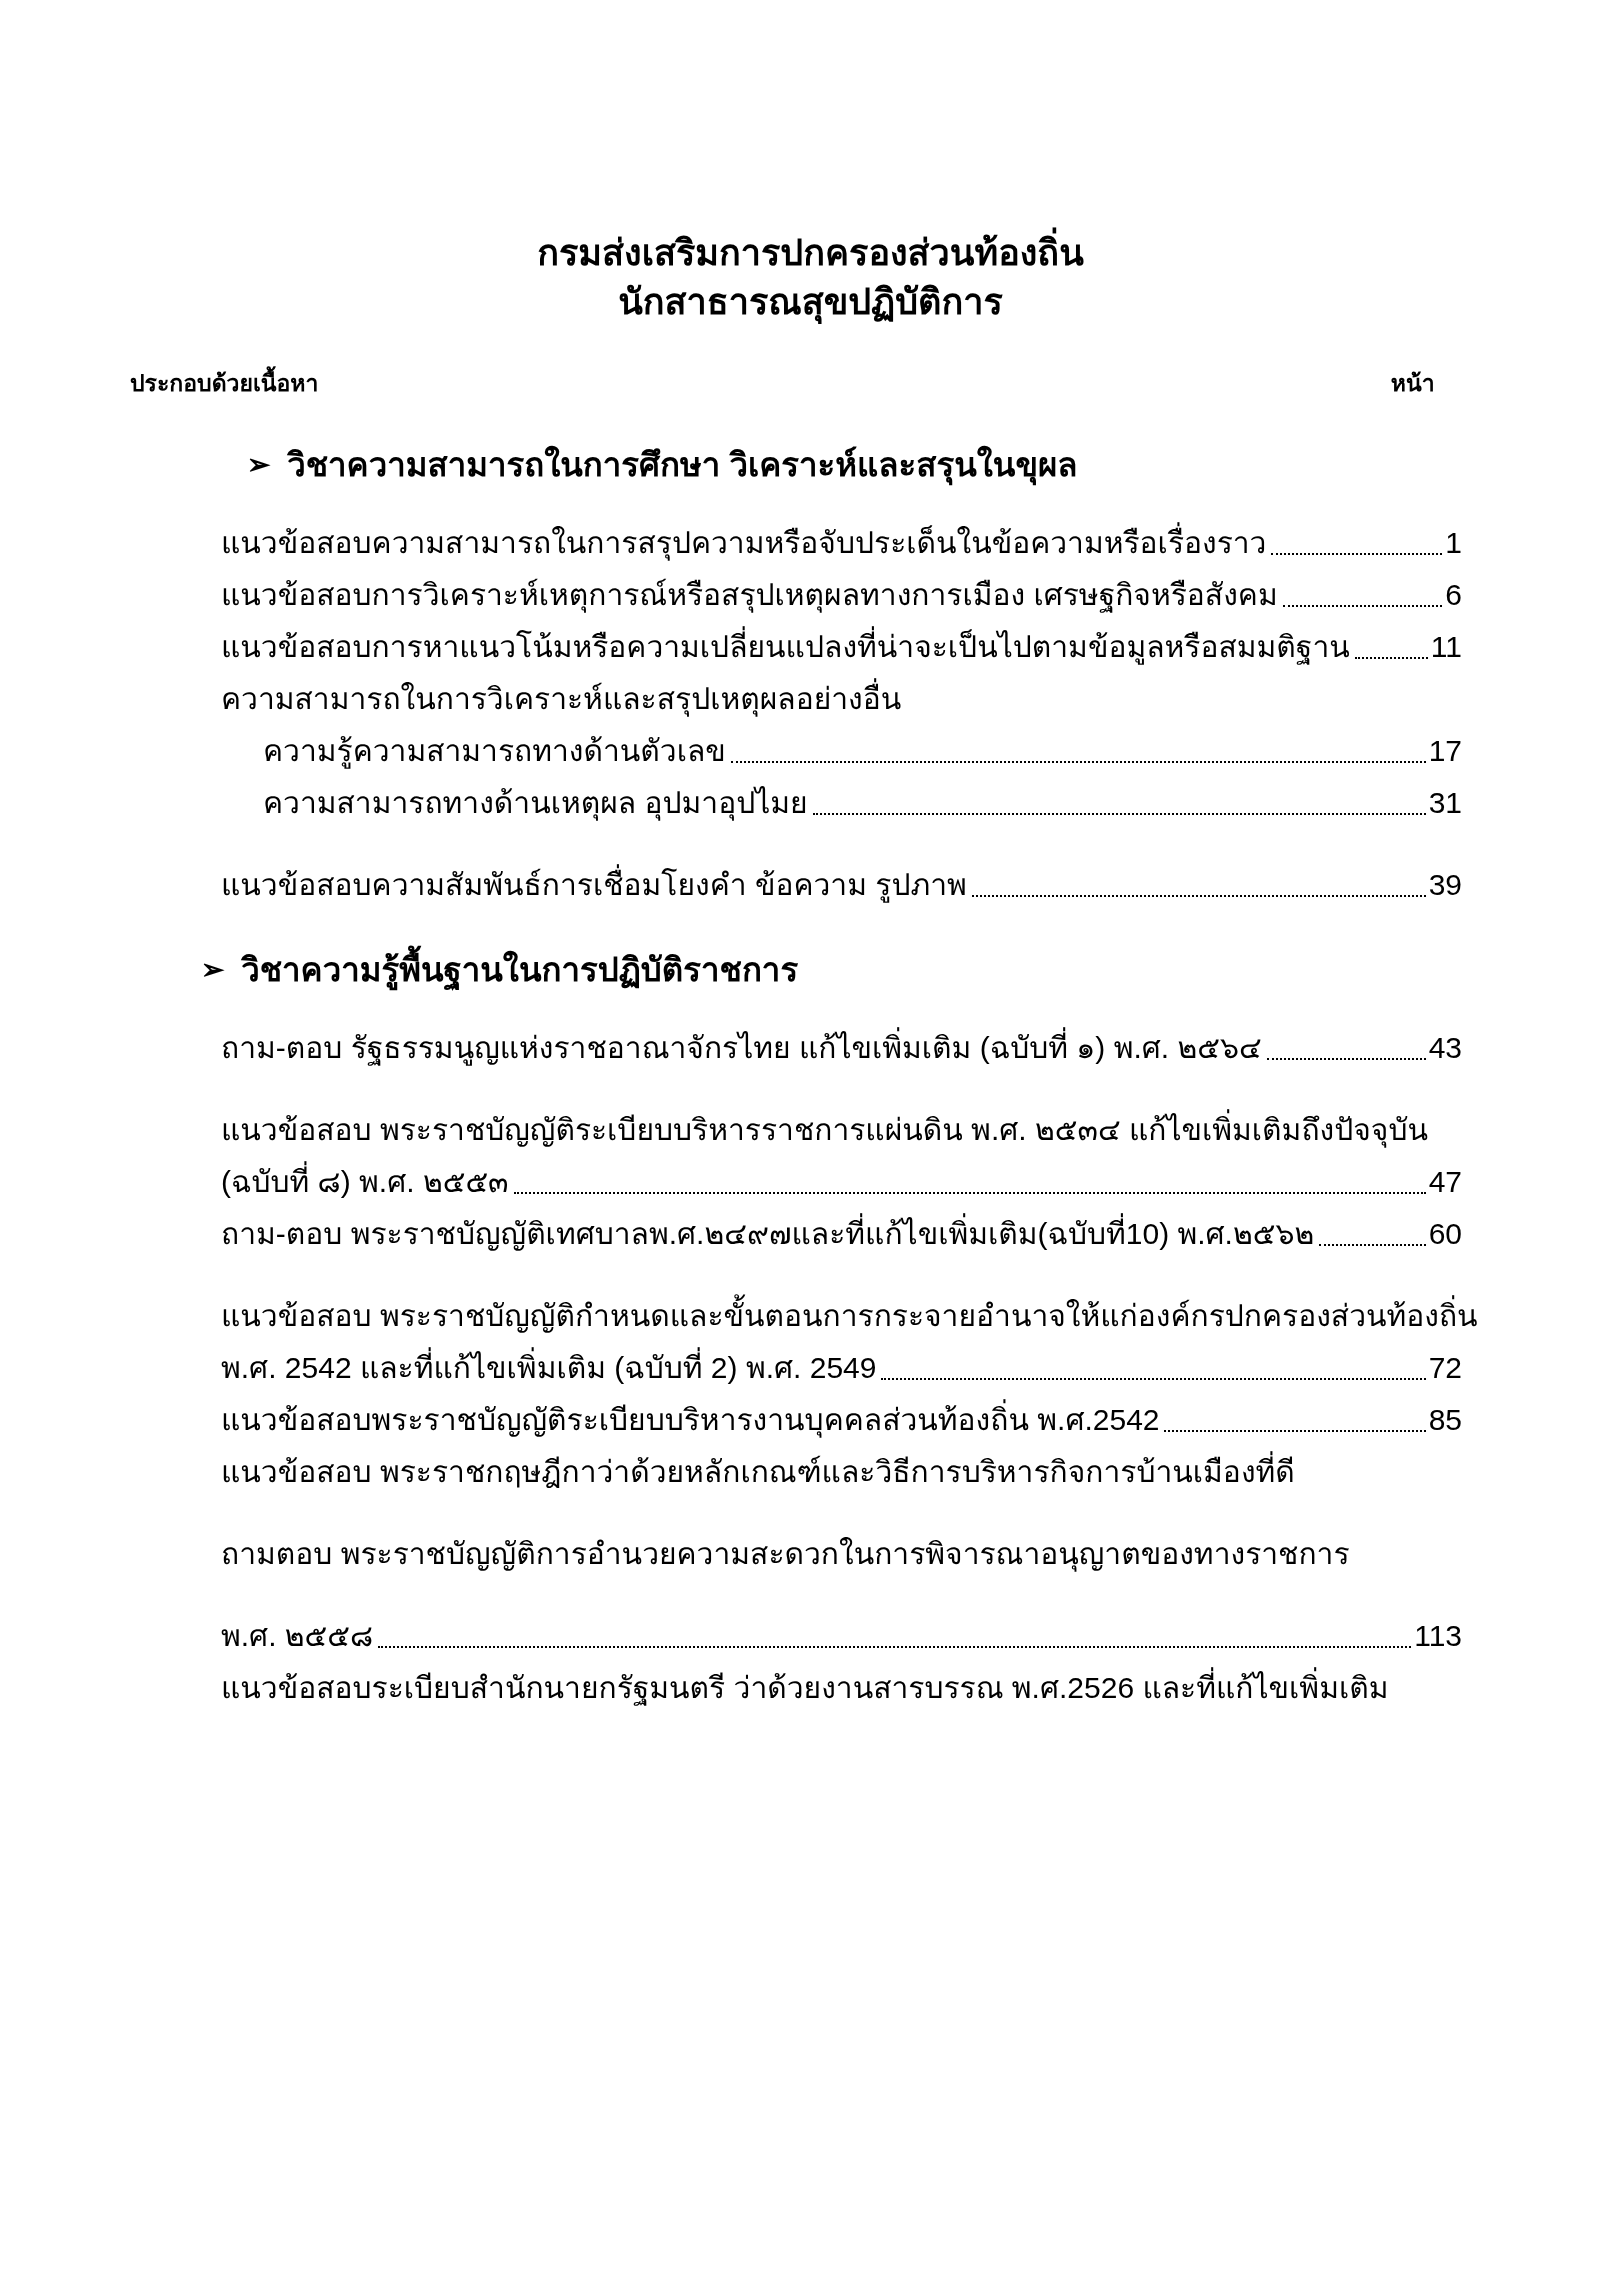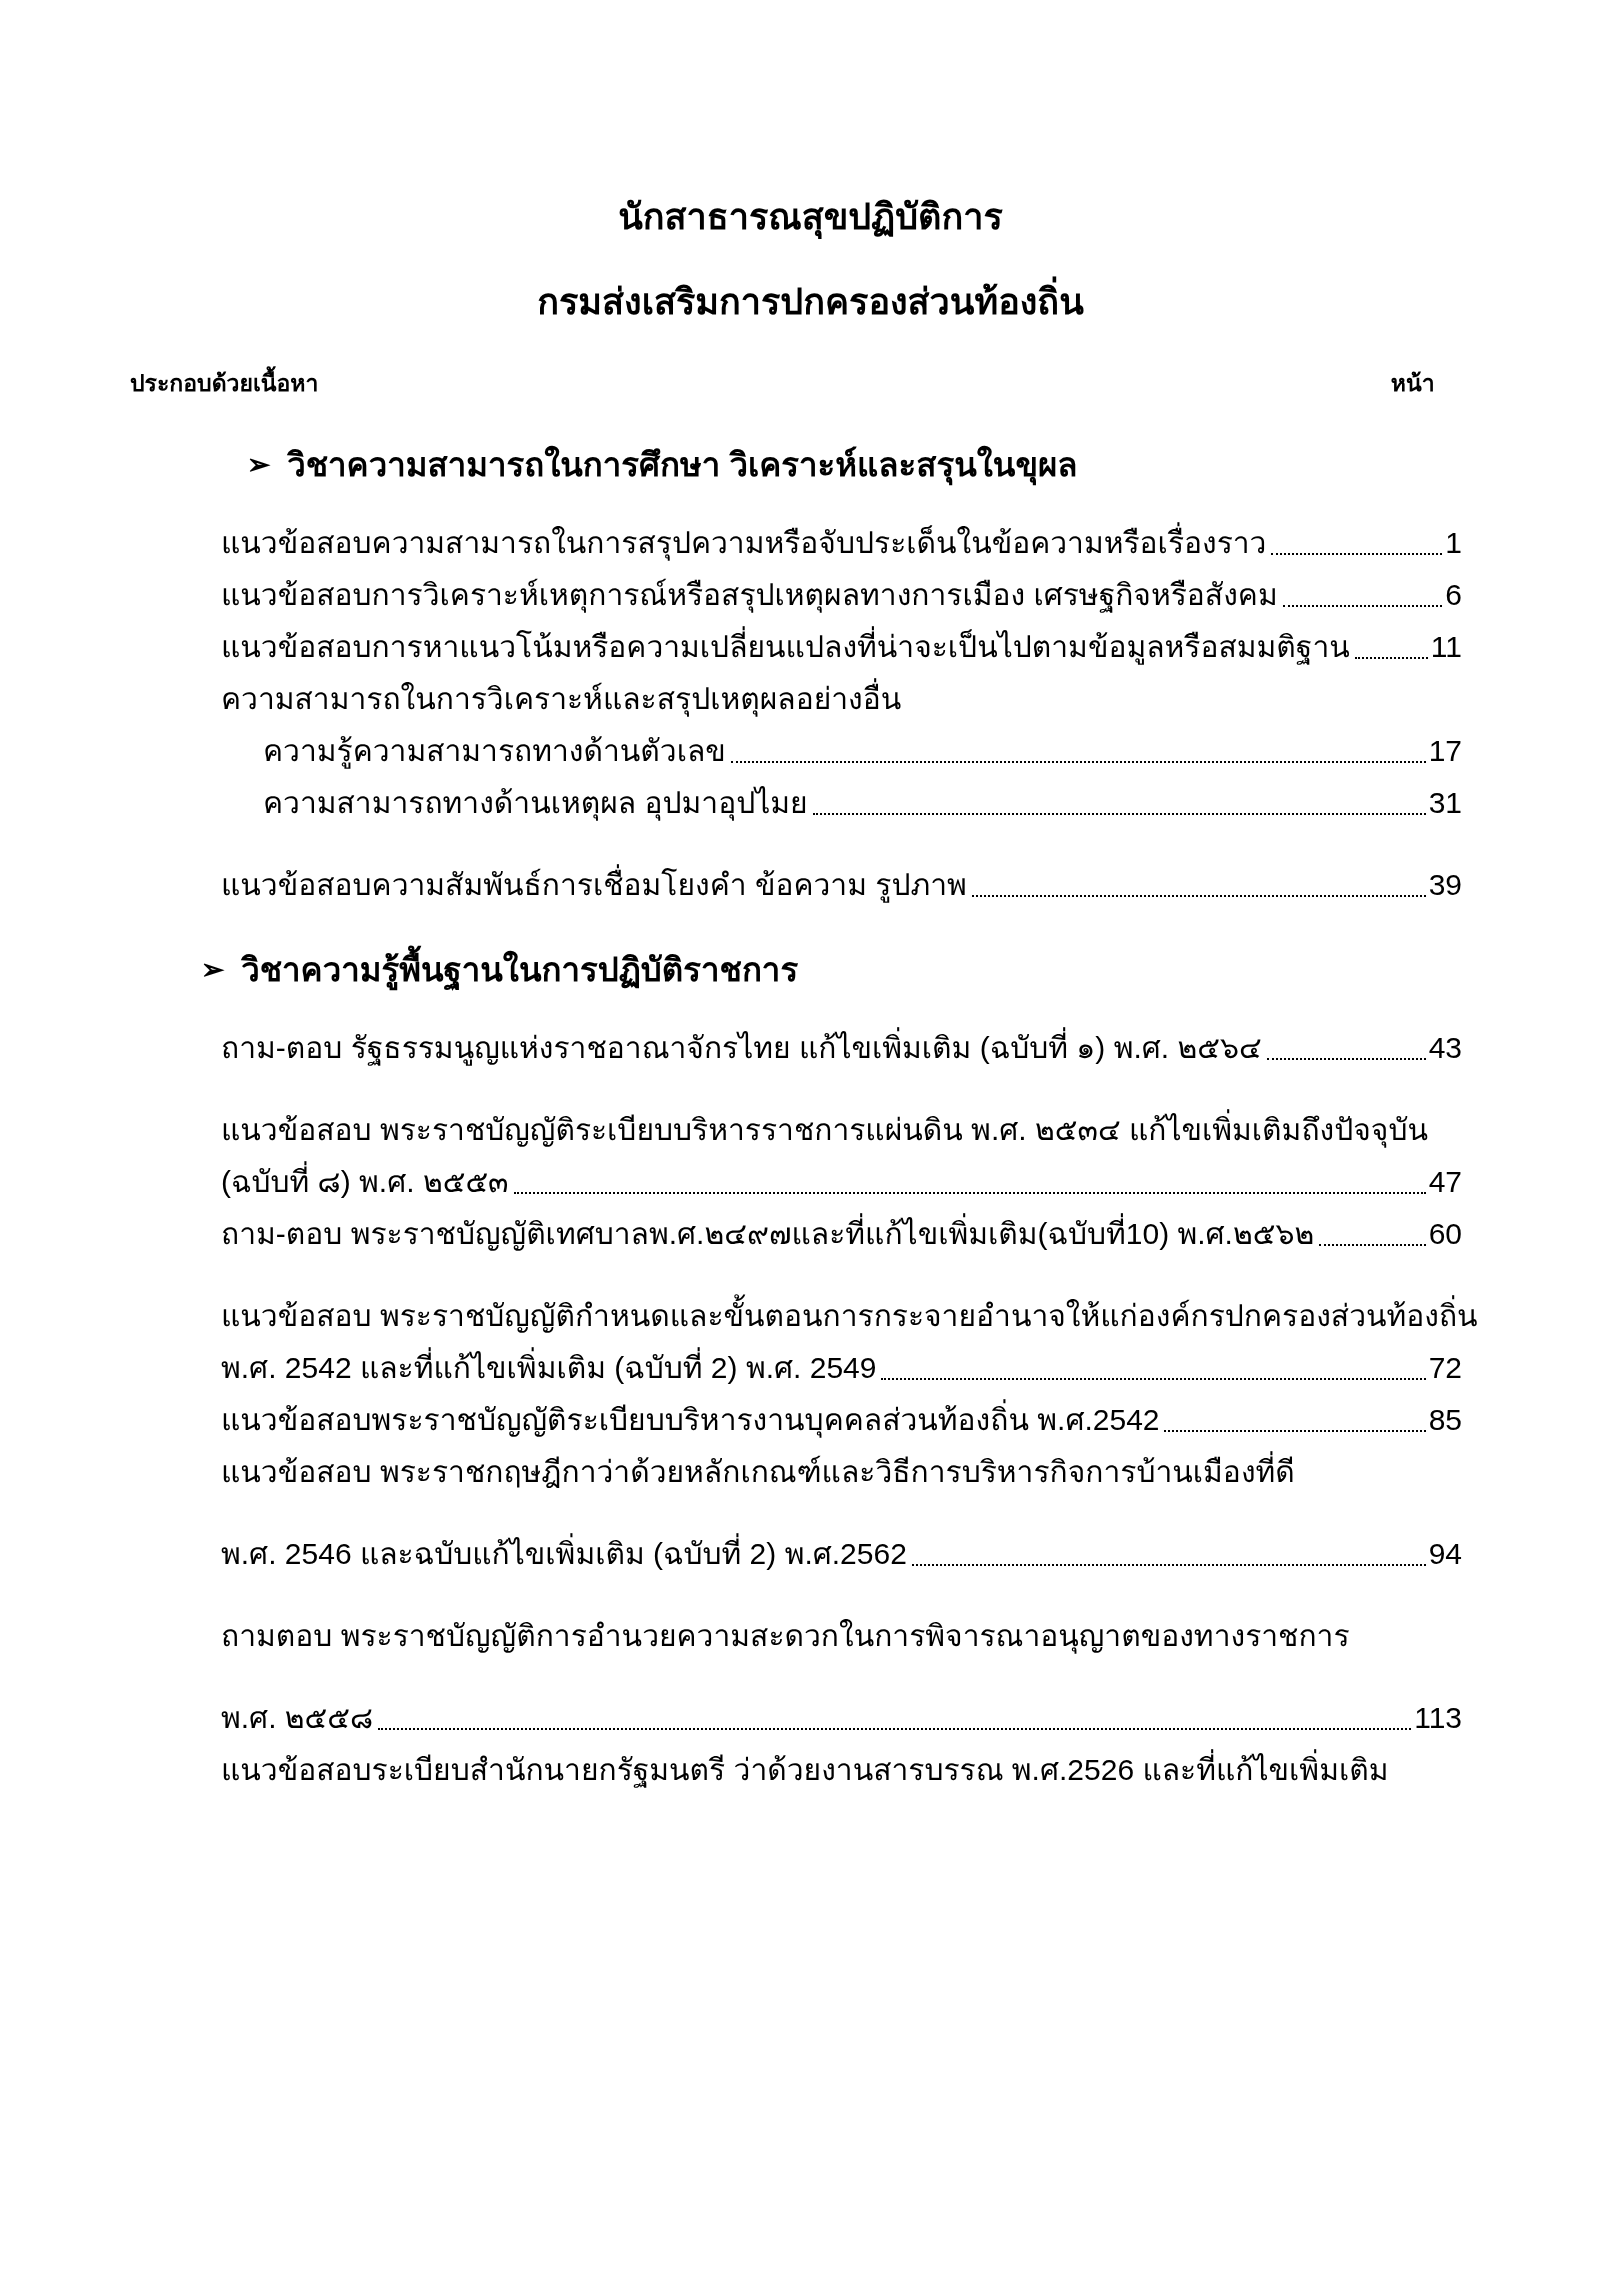--- a/index.html
+++ b/index.html
@@ -65,22 +65,22 @@
   }
   .row .pg { flex: 0 0 auto; }
   .g-f { margin-top: 30px; }
   .g-n { margin-top: 9px; }
   .g-w { margin-top: 39px; text-align: center; }
 </style>
 </head>
 <body>
 
 <div class="page">
+  <div class="doc-title second">กรมส่งเสริมการปกครองส่วนท้องถิ่น</div>
   <div class="doc-title">นักสาธารณสุขปฏิบัติการ</div>
-  <div class="doc-title second">กรมส่งเสริมการปกครองส่วนท้องถิ่น</div>
 
   <div class="header-row">
     <span class="contents-label">ประกอบด้วยเนื้อหา</span>
     <span class="page-label">หน้า</span>
   </div>
 
   <div id="toc">
       <div class="sec-heading sec-1">
         <span class="bullet">➢</span>
         <span class="sec-title">วิชาความสามารถในการศึกษา วิเคราะห์และสรุนในขุผล</span>
@@ -150,25 +150,20 @@
       </div>
       <div class="row g-n">
         <span class="t">แนวข้อสอบพระราชบัญญัติระเบียบบริหารงานบุคคลส่วนท้องถิ่น พ.ศ.2542</span>
         <span class="dots"></span>
         <span class="pg">85</span>
       </div>
       <div class="row g-n">
         <span class="t">แนวข้อสอบ พระราชกฤษฎีกาว่าด้วยหลักเกณฑ์และวิธีการบริหารกิจการบ้านเมืองที่ดี</span>
       </div>
       <div class="row g-w">
-        <span class="t">พ.ศ. 2546 และฉบับแก้ไขเพิ่มเติม  (ฉบับที่ 2) พ.ศ.2562</span>
-        <span class="dots"></span>
-        <span class="pg">94</span>
-      </div>
-      <div class="row g-w">
         <span class="t">ถามตอบ พระราชบัญญัติการอำนวยความสะดวกในการพิจารณาอนุญาตของทางราชการ</span>
       </div>
       <div class="row g-w">
         <span class="t">พ.ศ. ๒๕๕๘</span>
         <span class="dots"></span>
         <span class="pg">113</span>
       </div>
       <div class="row g-n">
         <span class="t">แนวข้อสอบระเบียบสำนักนายกรัฐมนตรี ว่าด้วยงานสารบรรณ พ.ศ.2526 และที่แก้ไขเพิ่มเติม</span>
       </div>

